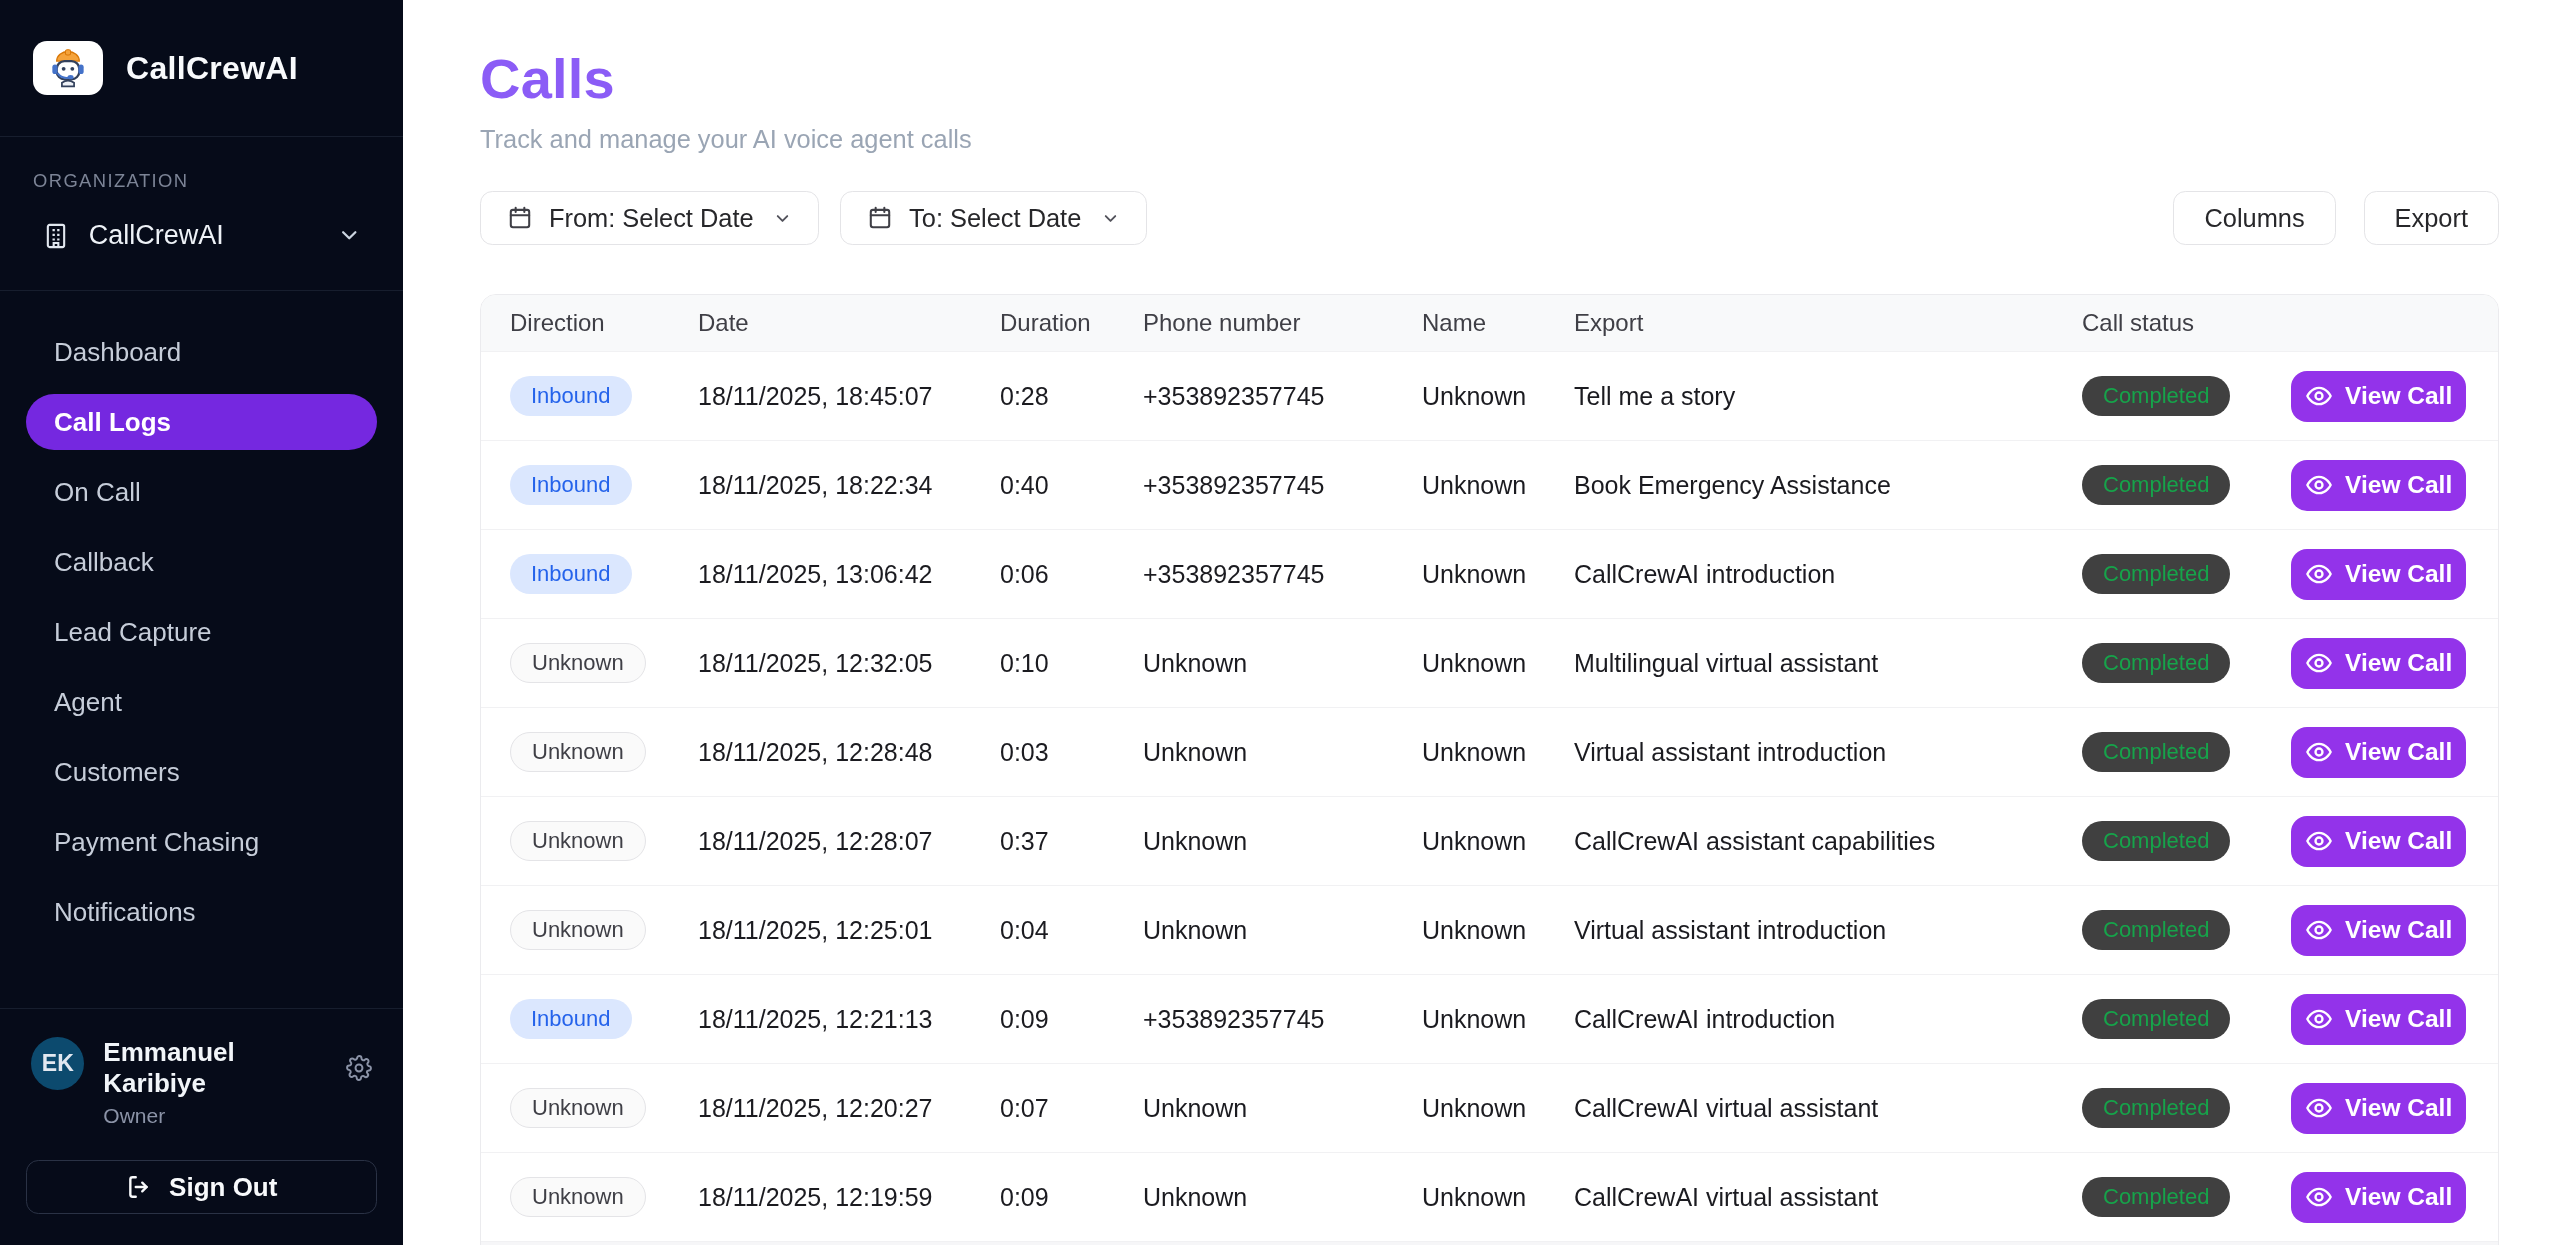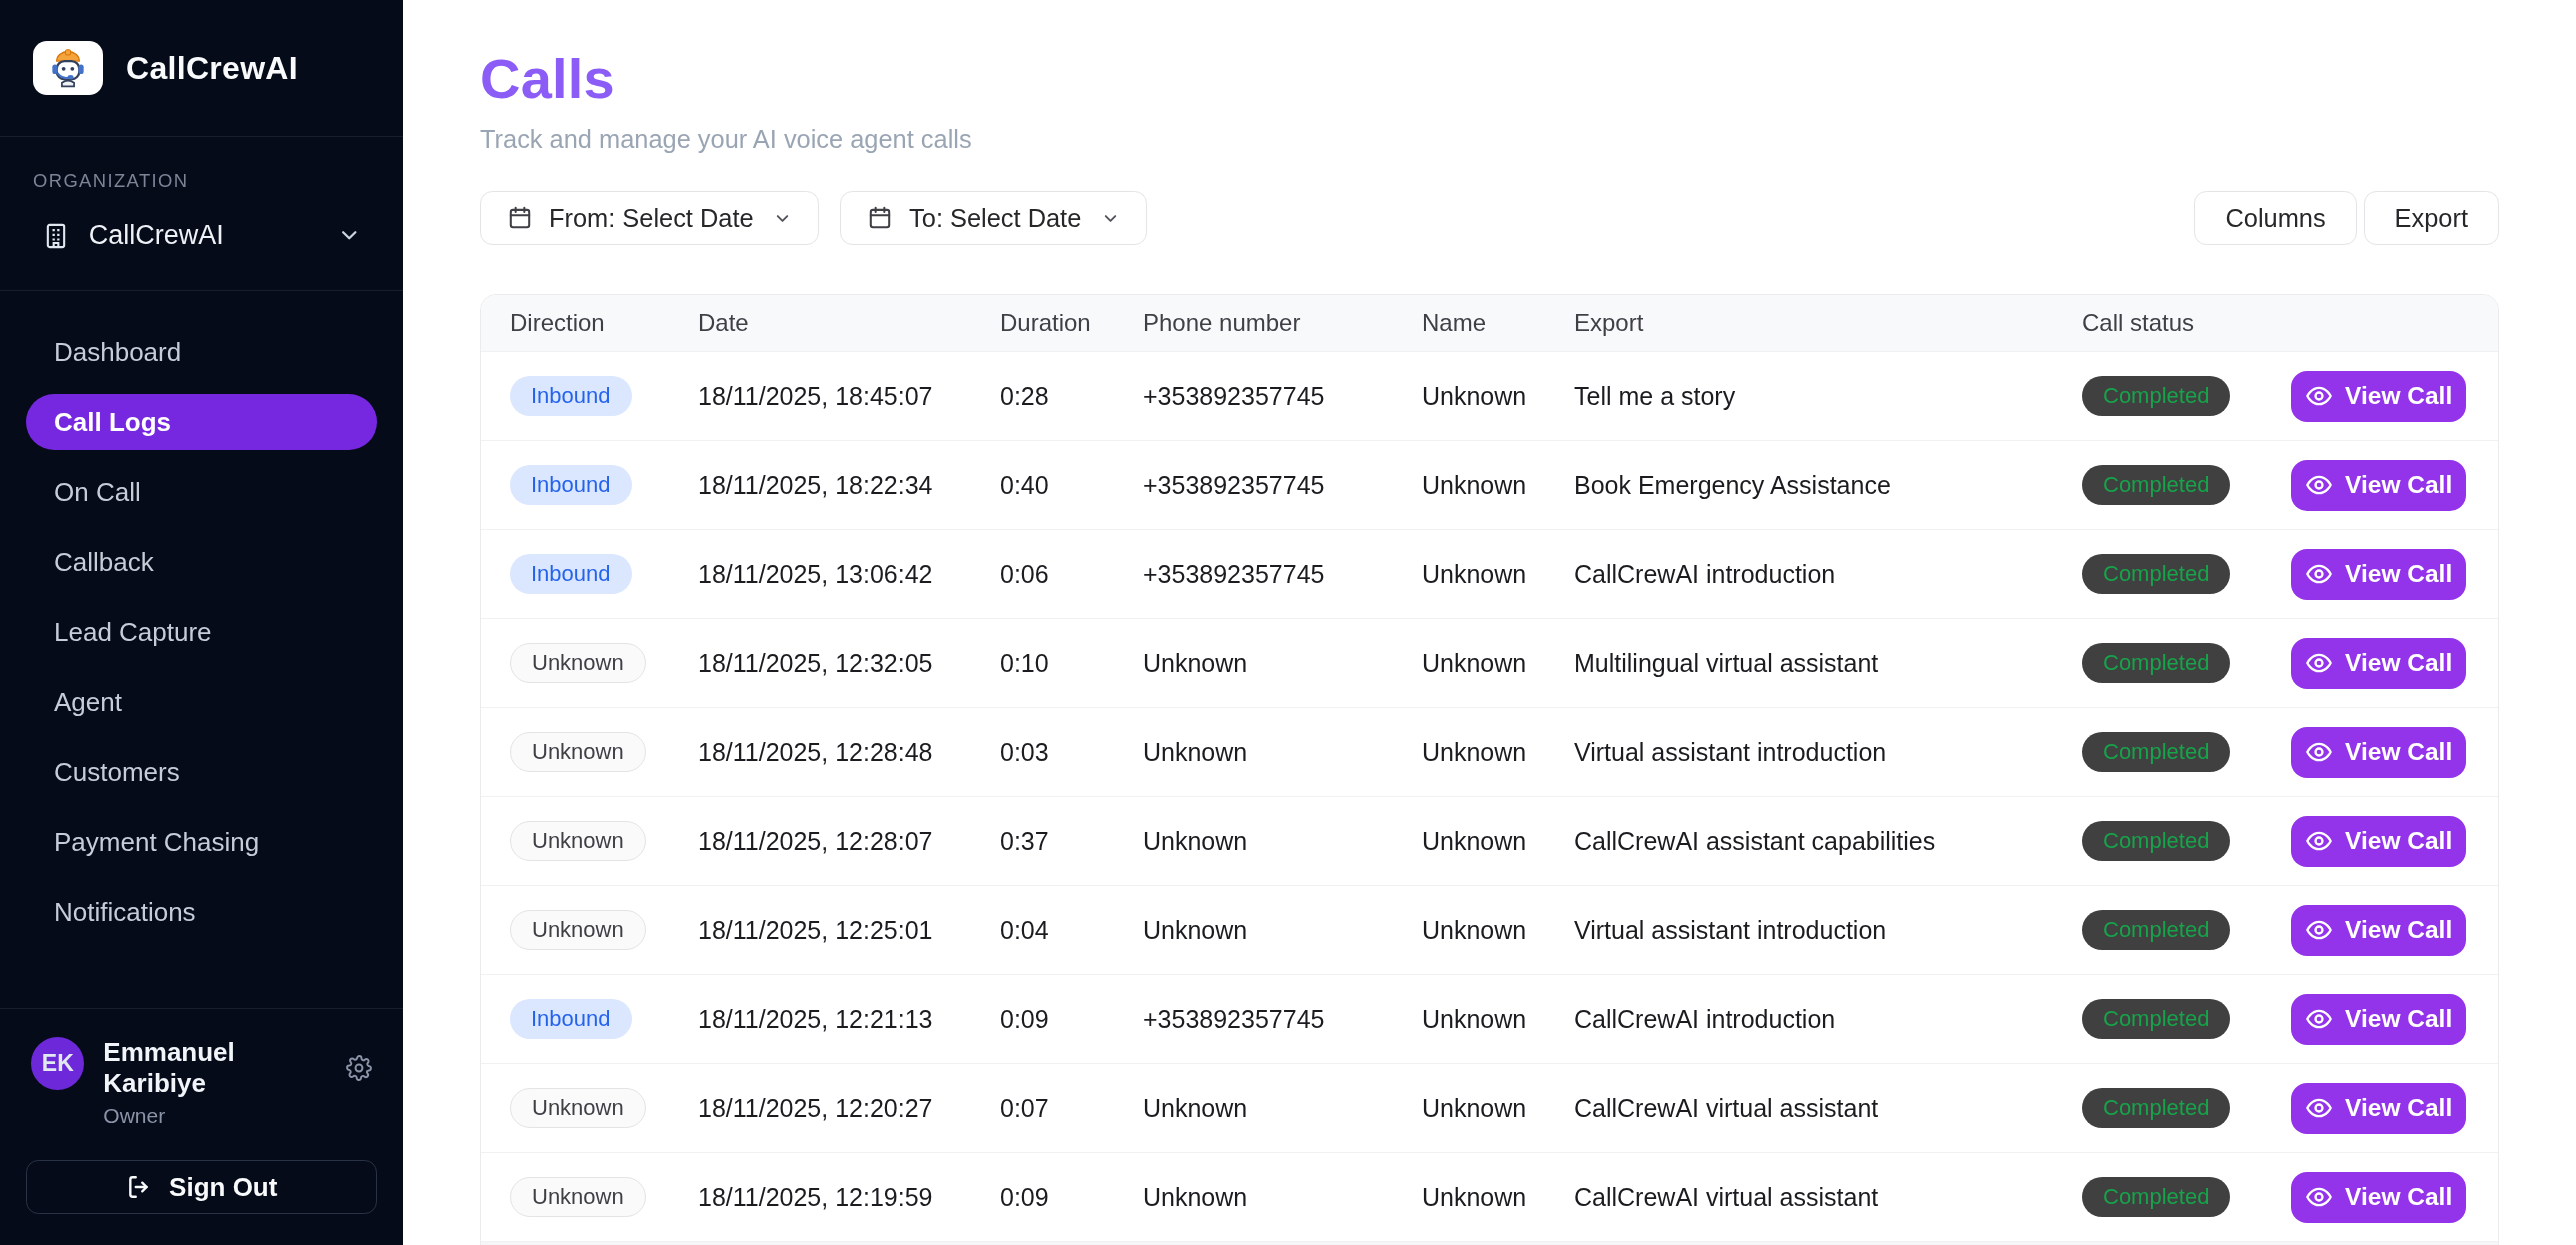--- a/index.html
+++ b/index.html
@@ -16,41 +16,41 @@
   .org-label { font-size:18.4px; font-weight:500; letter-spacing:1.4px; color:#7c8496; }
   .org-row { margin-top:28px; display:flex; align-items:center; gap:19px; padding:0 8.8px; color:#eef2f7; font-size:27px; cursor:pointer; }
   .org-row .chev { margin-left:auto; color:#cbd5e1; display:flex; }
 
   .nav { padding:33px 26px; display:flex; flex-direction:column; gap:14px; }
   .nav-item { height:56px; border-radius:28px; display:flex; align-items:center; padding:0 28px; font-size:26px; color:#c6cdd9; cursor:pointer; }
   .nav-item.active { background:#7528e0; color:#ffffff; font-weight:700; }
 
   .user-section { margin-top:auto; border-top:0.9px solid #171e2e; padding:28px 26px 32px; }
   .user-row { display:flex; align-items:flex-start; gap:19px; padding:0 5.3px; }
-  .avatar { width:53px; height:53px; flex:none; border-radius:50%; background:#6d28d9; color:#e2e8f0; font-size:23px; font-weight:700; display:flex; align-items:center; justify-content:center; }
+  .avatar { width:53px; height:53px; flex:none; border-radius:50%; background:#0c4a6e; color:#e2e8f0; font-size:23px; font-weight:700; display:flex; align-items:center; justify-content:center; }
   .user-meta { display:flex; flex-direction:column; }
   .user-name-line { display:flex; align-items:center; gap:14px; }
   .user-name { font-size:26px; font-weight:700; color:#f1f5f9; }
   .gear { color:#8b93a7; font-size:28px; line-height:1; cursor:pointer; }
   .user-role { font-size:21px; color:#8b93a7; margin-top:5.3px; }
   .signout { margin-top:32px; height:54px; border:0.9px solid #2a3245; border-radius:12.3px; background:transparent; width:100%;
              display:flex; align-items:center; justify-content:center; gap:17.5px; color:#f8fafc; font-size:26px; font-weight:700; cursor:pointer; }
 
   
   .main { flex:1; background:#ffffff; padding:46px 77px 0 77px; min-width:0; }
   .page-title { font-size:56px; font-weight:800; color:#8b5cf6; letter-spacing:0.2px; }
   .page-subtitle { font-size:25.4px; color:#9aa5b4; margin-top:14px; }
 
   .toolbar { margin-top:37px; display:flex; align-items:center; gap:21px; }
   .btn { height:54px; border:0.9px solid #e4e4e7; border-radius:12.3px; background:#fff; display:inline-flex; align-items:center; gap:16px;
          padding:0 26px; font-size:25.4px; color:#27272a; cursor:pointer; }
   .btn .chev-sm { color:#52525b; display:flex; margin-left:3.5px; }
   .btn .cal { color:#3f3f46; display:flex; }
   .btn.plain { padding:0 30px; }
-  .right-btns { margin-left:auto; display:flex; gap:7px; }
+  .right-btns { margin-left:auto; display:flex; gap:28px; }
 
   
   .card { margin-top:49px; border:0.9px solid #ebebee; border-radius:16px; overflow:hidden; background:#fff; }
   .thead, .trow { display:grid; grid-template-columns:188px 302px 143px 279px 152px 508px 209px 1fr;
                   align-items:center; padding:0 26px 0 29px; }
   .thead { background:#f8f9fa; height:56px; font-size:24px; font-weight:500; color:#3f3f46; }
   .trow { height:89px; border-top:0.9px solid #f1f1f3; font-size:25px; color:#1b1b20; background:#fff; }
   .trow.partial { background:#f6f6f8; }
 
   .badge { display:inline-flex; align-items:center; justify-content:center; height:40px; padding:0 21px;

